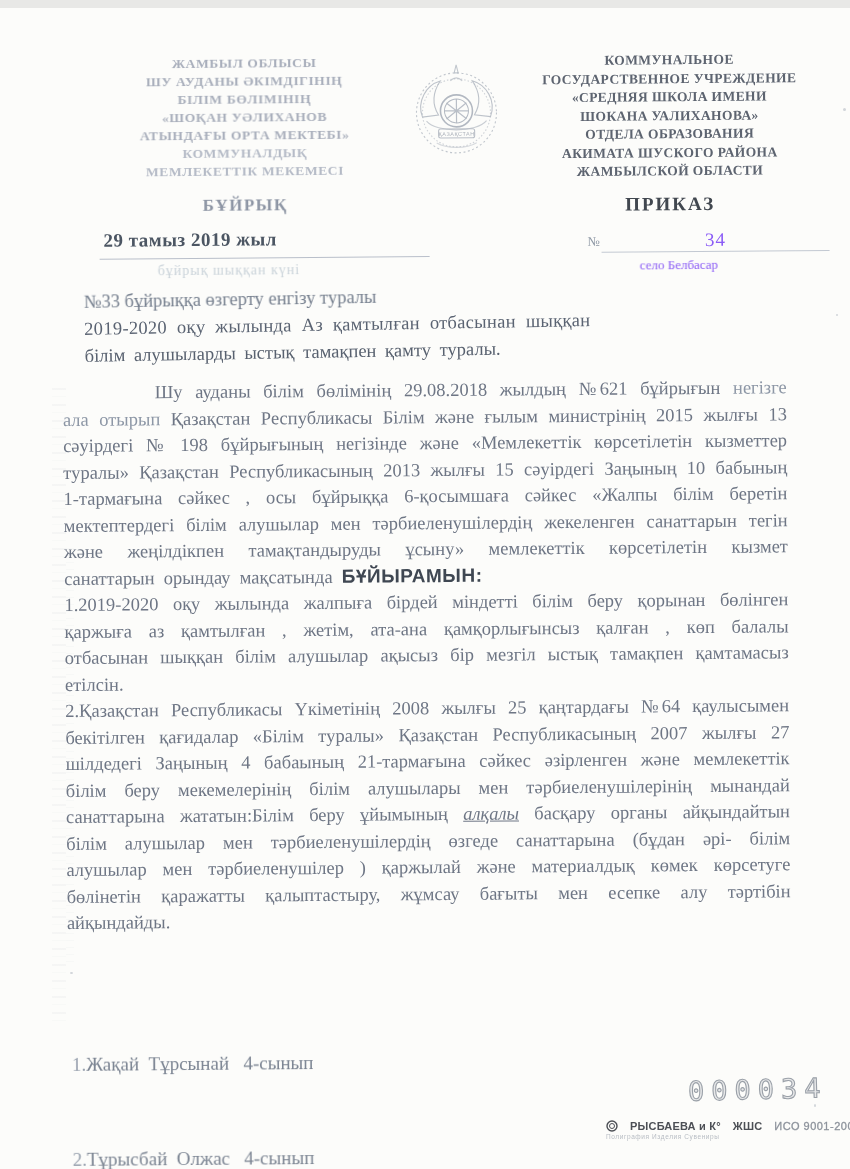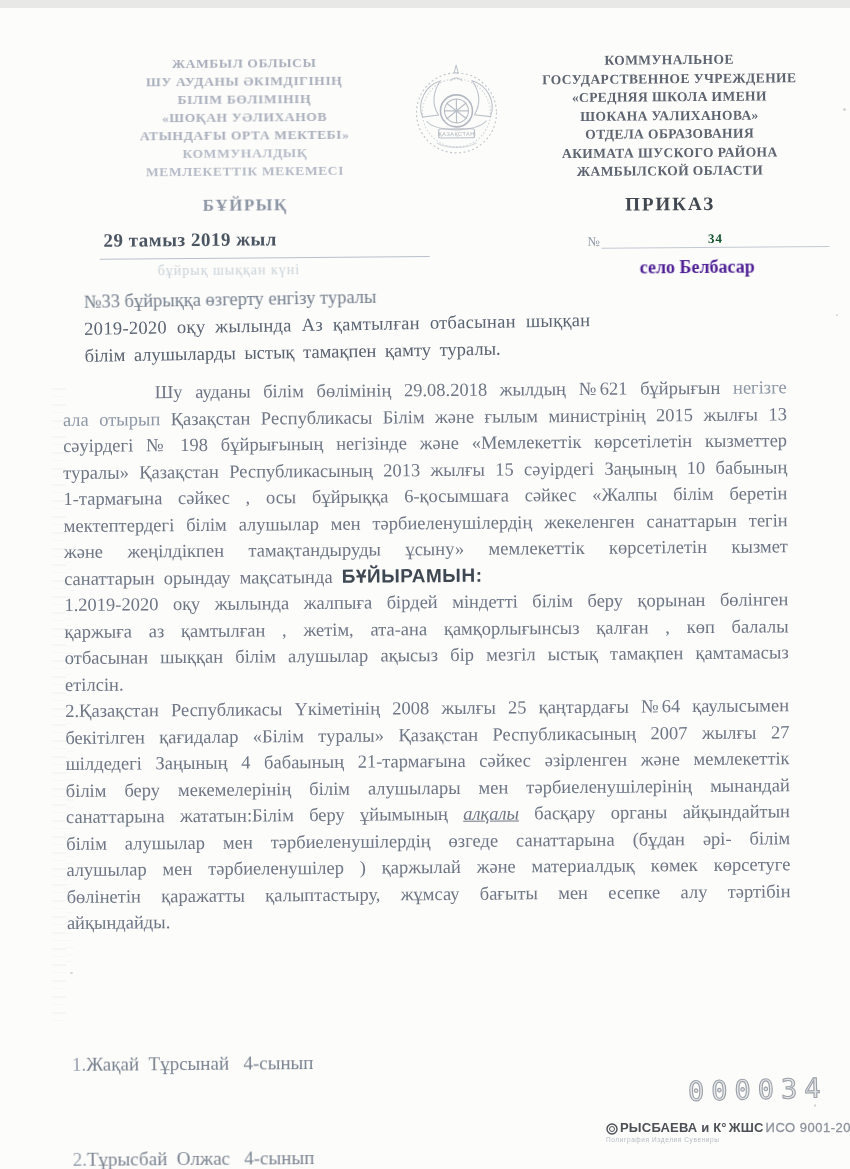--- a/index.html
+++ b/index.html
@@ -23,22 +23,22 @@
   .hdr-title-right{margin-top:14px;font-size:19px;letter-spacing:2px;color:#41474f;}
   .emblem{position:absolute;left:398px;top:50px;width:120px;height:120px;opacity:.75;}
 
   
   .daterow{position:absolute;top:218px;left:0;width:850px;height:60px;}
   .date-val{position:absolute;left:104px;top:4px;font-size:19px;font-weight:bold;color:#4c5663;letter-spacing:.5px;}
   .date-underline{position:absolute;left:100px;top:33px;width:330px;border-bottom:1.3px solid #b9bfca;}
   .date-note{position:absolute;left:158px;top:38px;font-size:14px;color:#9fb0be;opacity:.55;filter:blur(.4px);letter-spacing:1px;}
   .no-label{position:absolute;left:588px;top:12px;font-size:13px;color:#8d97a4;}
   .no-line{position:absolute;left:602px;top:8px;width:228px;border-bottom:1.2px solid #c3c9d2;text-align:center;}
-  .no-value{font-size:13px;font-weight:bold;color:#14532d;letter-spacing:1px;}
-  .place{position:absolute;left:640px;top:36px;font-size:18px;color:#4c1d95;filter:blur(.2px);font-weight:bold;}
+  .no-value{font-size:19px;font-weight:normal;color:#8b5cf6;letter-spacing:1px;}
+  .place{position:absolute;left:640px;top:36px;font-size:13px;color:#8b5cf6;filter:blur(.2px);}
 
   
   .subject{position:absolute;top:278px;left:84px;width:640px;transform:rotate(-0.55deg);
     font-size:18.5px;line-height:27px;color:#5f6877;}
   .subject .s0{color:#747e8d;filter:blur(.2px);}
   .subject .s1{letter-spacing:.3px;word-spacing:5px;color:#5a6372;}
   .subject .s2{word-spacing:4px;color:#58616f;}
 
   
   .bodytext{position:absolute;top:372px;left:62px;width:724px;
@@ -53,21 +53,21 @@
   
   .students{position:absolute;top:978px;left:66px;font-size:19px;line-height:31.5px;color:#7b8492;white-space:pre-wrap;}
   .students .srow{filter:blur(.15px);}
   .students .srow .num{color:#98a1ae;}
 
   
   .stamp{position:absolute;left:688px;top:1066px;transform:rotate(-1.5deg);
     font-family:"DejaVu Sans Mono",monospace;font-size:27px;letter-spacing:7px;
     color:rgba(140,146,155,.18);-webkit-text-stroke:1.1px #9aa0a8;}
   .footer{position:absolute;left:606px;top:1112px;width:236px;font-family:"Liberation Sans",sans-serif;}
-  .footer-line1{display:flex;align-items:flex-end;gap:2px;font-size:13px;white-space:nowrap;}
+  .footer-line1{display:flex;align-items:flex-start;gap:12px;font-size:11px;white-space:nowrap;}
   .brand{font-weight:bold;color:#4c4f55;letter-spacing:.2px;}
   .cert{color:#8d939c;font-weight:normal;letter-spacing:.5px;-webkit-text-stroke:.3px #8d939c;}
   .footer-line2{margin-top:1px;font-size:6.5px;color:#b7bcc3;letter-spacing:.6px;white-space:nowrap;filter:blur(.3px);}
   .logo-icon{width:12px;height:12px;flex:0 0 12px;}
 
   
   .margin-noise{position:absolute;left:52px;top:380px;width:14px;height:640px;opacity:.5;
     background:repeating-linear-gradient(180deg,rgba(120,132,152,.10) 0 2px,transparent 2px 8px,rgba(120,132,152,.06) 8px 9px,transparent 9px 16px);
     filter:blur(.6px);}
   .margin-noise2{position:absolute;left:66px;top:540px;width:8px;height:420px;opacity:.35;

